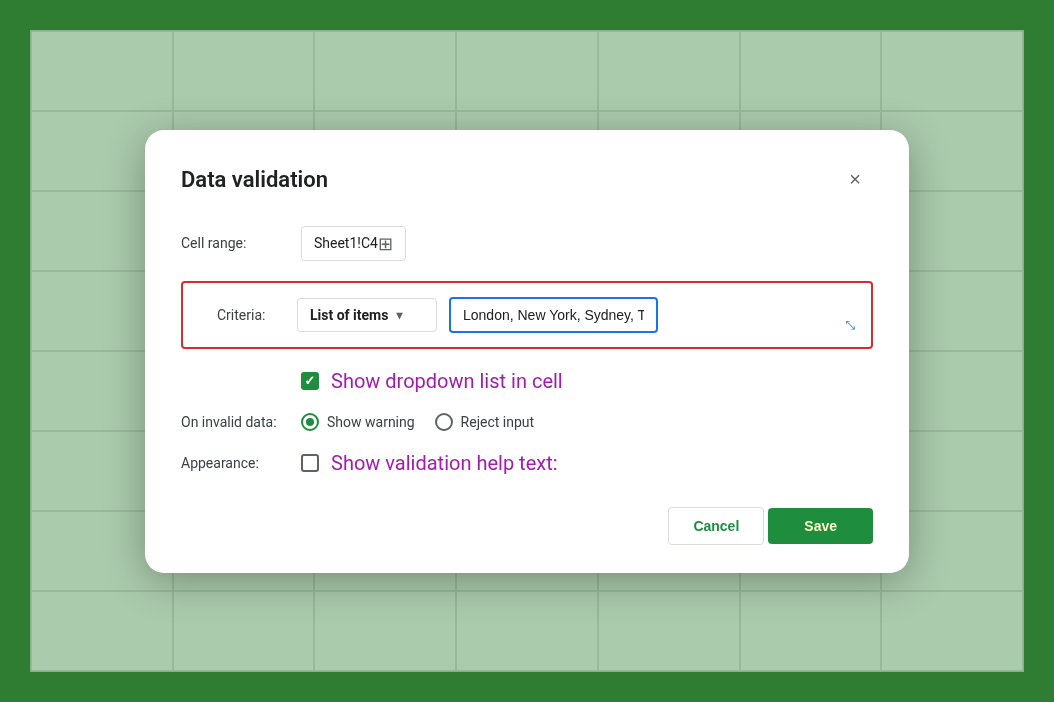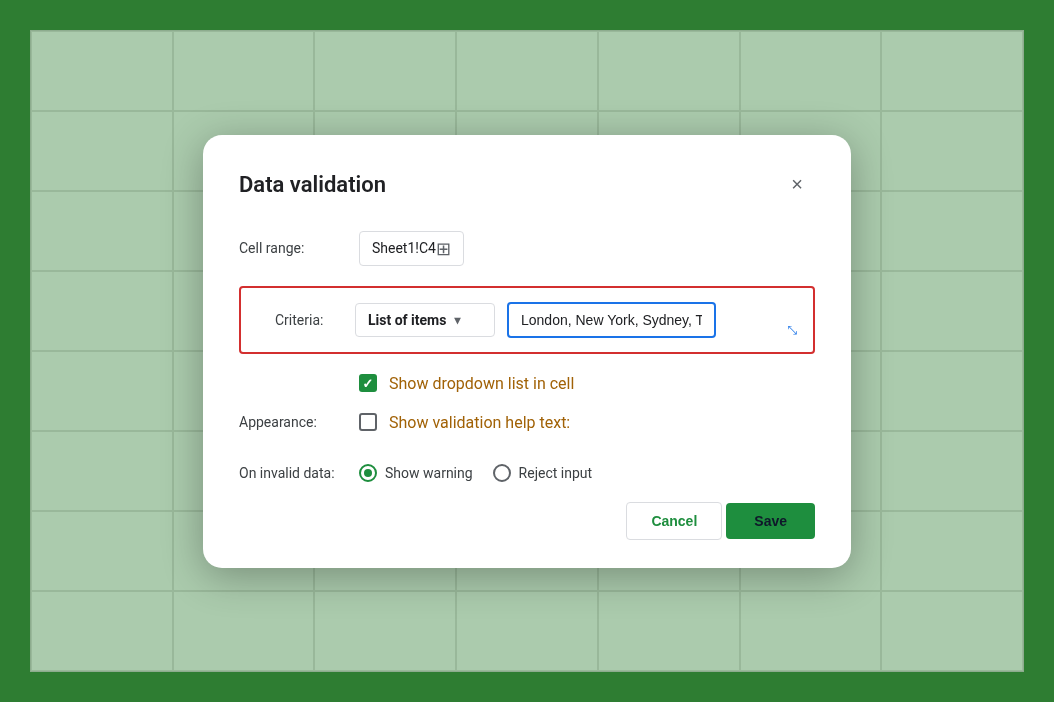--- a/index.html
+++ b/index.html
@@ -38,21 +38,21 @@
     .grid-cell {
       border: 1px solid #e0e0e0;
     }
 
     .modal-overlay {
       position: relative;
       z-index: 10;
       background: #fff;
       border-radius: 19px;
       box-shadow: 0 8px 40px rgba(0,0,0,0.3);
-      width: 648px;
+      width: 764px;
       padding: 32px 36px 28px 36px;
     }
 
     .modal-header {
       display: flex;
       align-items: center;
       justify-content: space-between;
       margin-bottom: 28px;
     }
 
@@ -204,22 +204,22 @@
       border-radius: 3px;
       display: flex;
       align-items: center;
       justify-content: center;
       flex-shrink: 0;
       cursor: pointer;
       background: #fff;
     }
 
     .checkbox-label {
-      font-size: 16px;
-      color: #a16207;
+      font-size: 20px;
+      color: #a21caf;
     }
 
     .radio-group {
       display: flex;
       align-items: center;
       gap: 20px;
     }
 
     .radio-option {
       display: flex;
@@ -277,24 +277,24 @@
       font-size: 14px;
       font-weight: 600;
       color: #1e8e3e;
       cursor: pointer;
     }
 
     .btn-save {
       background: #1e8e3e;
       border: none;
       border-radius: 4px;
-      padding: 10px 28px;
+      padding: 10px 36px;
       font-size: 14px;
       font-weight: 600;
-      color: #0f172a;
+      color: #fef9c3;
       cursor: pointer;
     }
   </style>
 </head>
 <body>
 
 <div class="spreadsheet-bg">
   <div class="grid-area">
     <div class="grid-cell"></div>
       <div class="grid-cell"></div>
@@ -380,42 +380,42 @@
       <input type="text" class="criteria-text-input" value="London, New York, Sydney, Tokyo" style="">
       <span class="resize-handle">⤡</span>
     </div>
   </div>
 
   <div class="checkbox-row">
     <div class="checkbox-green">
       <span class="checkmark">✓</span>
     </div>
     <span class="checkbox-label">Show dropdown list in cell</span>
-  </div>
-
-  <div class="form-row" style="margin-bottom:32px; align-items:center;">
-    <span class="form-label">Appearance:</span>
-    <div class="checkbox-empty"></div>
-    <span class="checkbox-label" style="margin-left:12px;">Show validation help text:</span>
   </div>
 
   <div class="form-row" style="margin-bottom:20px;">
     <span class="form-label">On invalid data:</span>
     <div class="radio-group">
       <div class="radio-option">
         <div class="radio-filled">
           <div class="inner-dot"></div>
         </div>
         <span class="radio-label">Show warning</span>
       </div>
       <div class="radio-option">
         <div class="radio-empty"></div>
         <span class="radio-label">Reject input</span>
       </div>
     </div>
   </div>
 
+  <div class="form-row" style="margin-bottom:32px; align-items:center;">
+    <span class="form-label">Appearance:</span>
+    <div class="checkbox-empty"></div>
+    <span class="checkbox-label" style="margin-left:12px;">Show validation help text:</span>
+  </div>
+
   <div class="modal-footer">
     <button class="btn-cancel">Cancel</button>
     <button class="btn-save">Save</button>
   </div>
 
 </div>
 
 </body></html>

